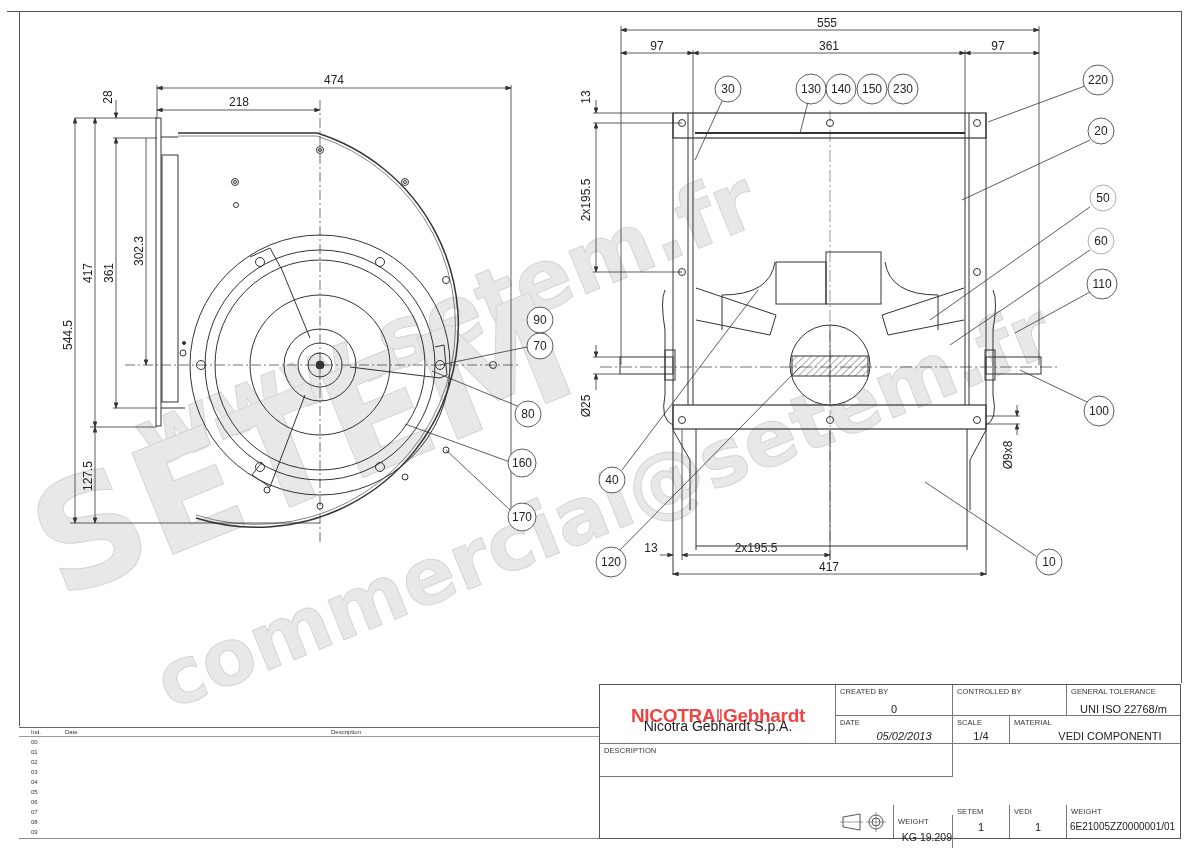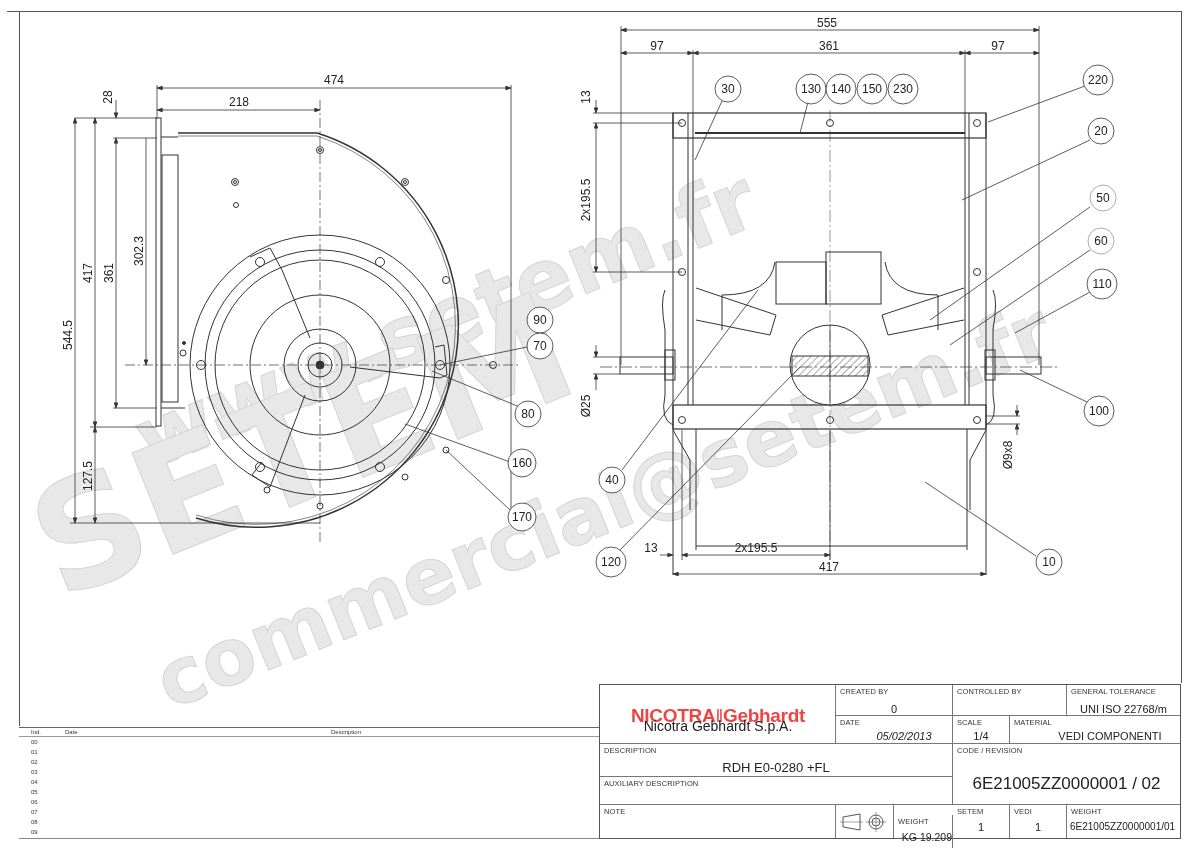--- a/index.html
+++ b/index.html
@@ -370,35 +370,24 @@
     <span class="val" style="top:14px;">1/4</span>
   </div>
 
   <div class="cell" style="left:410px;top:31px;width:170px;height:28px;border-bottom-width:1px;">
     <span class="lbl">MATERIAL</span>
     <span class="val" style="top:14px;left:30px;">VEDI COMPONENTI</span>
   </div>
 
   <div class="cell" style="left:0;top:59px;width:353px;height:33px;border-right-width:1px;border-bottom-width:1px;">
     <span class="lbl">DESCRIPTION</span>
-    <span class="val" style="top:16px;font-size:13px;">RDH E0-0280 +FL</span>
-  </div>
-
-  <div class="cell" style="left:353px;top:59px;width:227px;height:61px;border-bottom-width:1px;">
-    <span class="lbl">CODE / REVISION</span>
-    <span class="val" style="top:30px;font-size:17px;">6E21005ZZ0000001 / 02</span>
-  </div>
-
-  <div class="cell" style="left:0;top:92px;width:353px;height:28px;border-right-width:1px;border-bottom-width:1px;">
-    <span class="lbl">AUXILIARY DESCRIPTION</span>
-  </div>
-
-  <div class="cell" style="left:0;top:120px;width:236px;height:33px;border-right-width:1px;">
-    <span class="lbl">NOTE</span>
-  </div>
+  </div>
+
+
+
 
   <div class="cell" style="left:236px;top:120px;width:58px;height:33px;border-right-width:1px;">
     <svg width="58" height="33">
       <path d="M7,12 L24,9 L24,25 L7,22 Z" fill="none" stroke="#444" stroke-width="0.9"></path>
       <line x1="4" y1="17" x2="27" y2="17" stroke="#444" stroke-width="0.5"></line>
       <circle cx="40" cy="17" r="7" fill="none" stroke="#444" stroke-width="0.9"></circle>
       <circle cx="40" cy="17" r="4" fill="none" stroke="#444" stroke-width="0.9"></circle>
       <line x1="30" y1="17" x2="50" y2="17" stroke="#444" stroke-width="0.5"></line>
       <line x1="40" y1="7" x2="40" y2="27" stroke="#444" stroke-width="0.5"></line>
     </svg>

